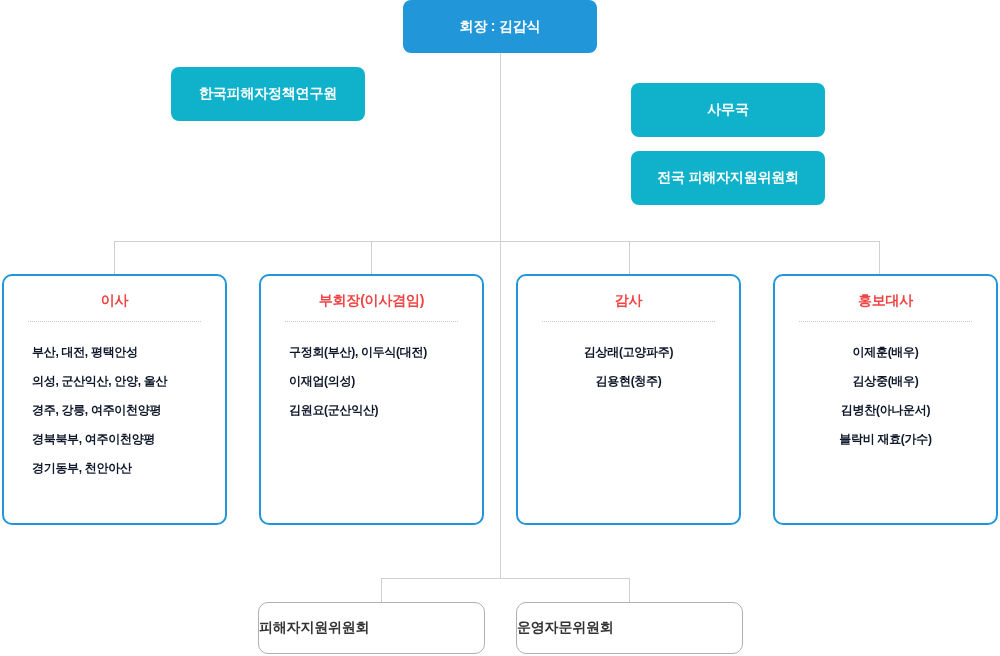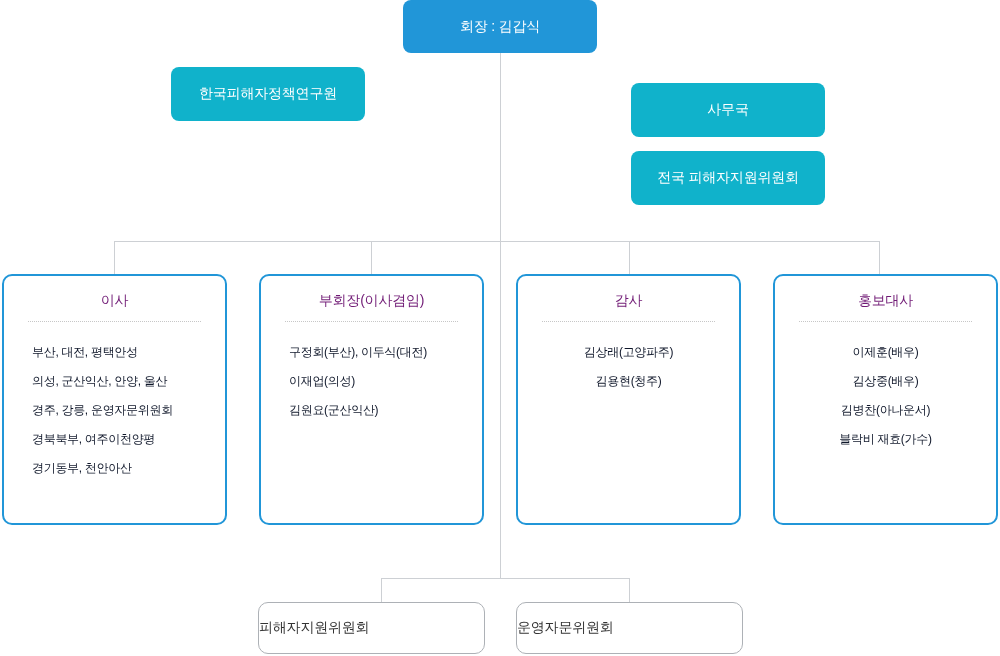--- a/index.html
+++ b/index.html
@@ -12,20 +12,21 @@
     font-family: "Liberation Sans", "DejaVu Sans", sans-serif;
     -webkit-font-smoothing: antialiased;
   }
 
   #org-chart {
     position: relative;
     width: 1000px;
     height: 656px;
     background: #ffffff;
     overflow: hidden;
+    font-weight: bold;
   }
 
   
   .line {
     position: absolute;
     background: #cdd0d4;
   }
   .line-v { width: 1px; }
   .line-h { height: 1px; }
 
@@ -50,21 +51,21 @@
     position: absolute;
     box-sizing: border-box;
     border: 2px solid #2196d8;
     border-radius: 10px;
     background: #ffffff;
     padding: 16px 14px 14px;
   }
   .card-title {
     text-align: center;
     font-size: 14px;
-    color: #701a75;
+    color: #ef4444;
     letter-spacing: -0.2px;
     margin: 0 0 11px;
   }
   .card-divider {
     height: 0;
     border-top: 1px dotted #c7c7c7;
     margin: 0 10px 16px;
   }
   .card-list {
     list-style: none;
@@ -131,21 +132,21 @@
   <div class="pill pill-teal" style="left:631px; top:151px; width:194px; height:54px;">
     <span>전국 피해자지원위원회</span>
   </div>
 
   <div class="card align-left" style="left:2px; top:274px; width:225px; height:251px;">
     <div class="card-title">이사</div>
     <div class="card-divider"></div>
     <ul class="card-list">
       <li>부산, 대전, 평택안성</li>
       <li>의성, 군산익산, 안양, 울산</li>
-      <li>경주, 강릉, 운영자문위원회</li>
+      <li>경주, 강릉, 여주이천양평</li>
       <li>경북북부, 여주이천양평</li>
       <li>경기동부, 천안아산</li>
     </ul>
   </div>
 
   <div class="card align-left" style="left:259px; top:274px; width:225px; height:251px;">
     <div class="card-title">부회장(이사겸임)</div>
     <div class="card-divider"></div>
     <ul class="card-list">
       <li>구정회(부산), 이두식(대전)</li>

